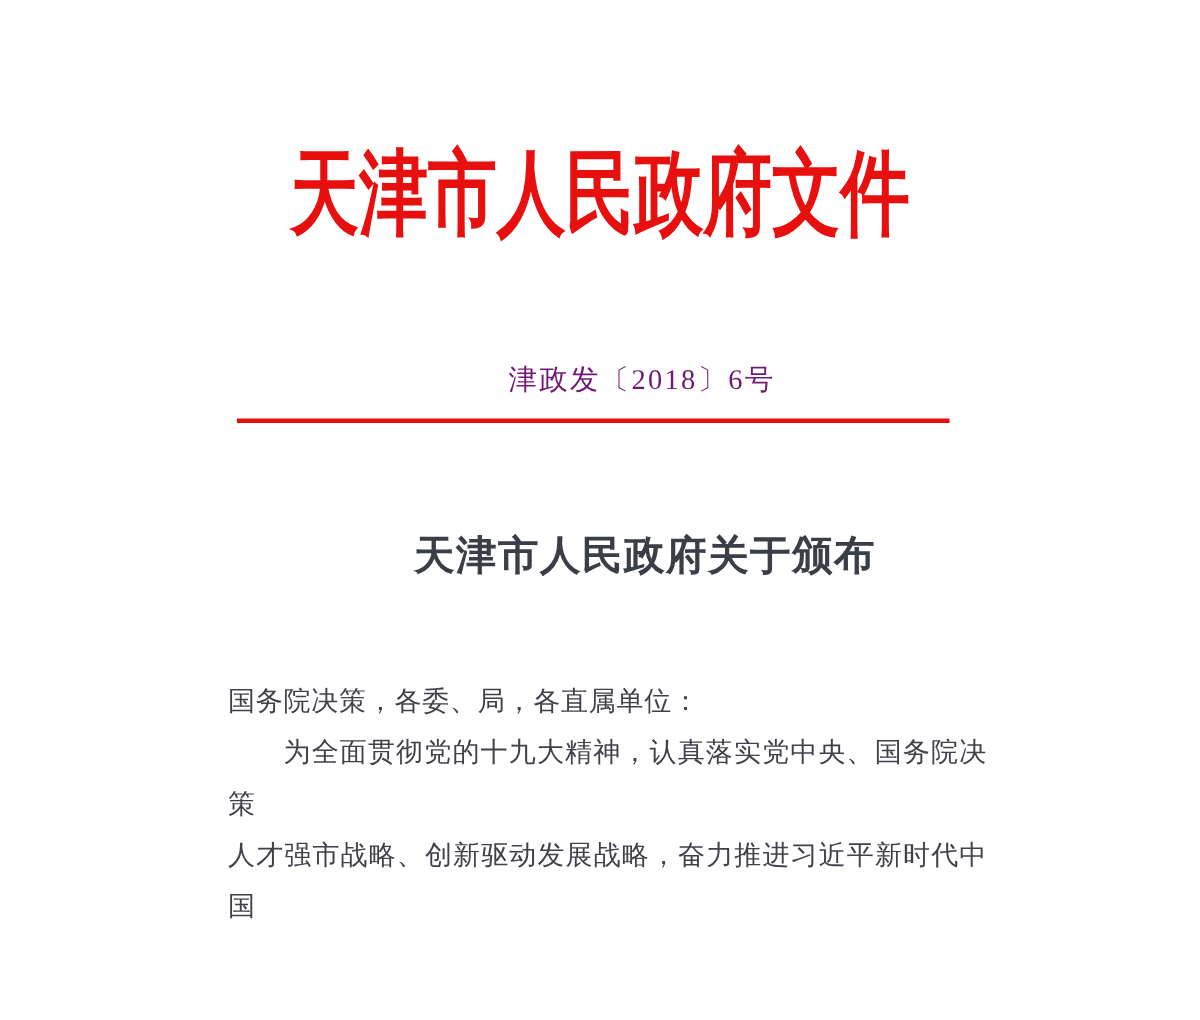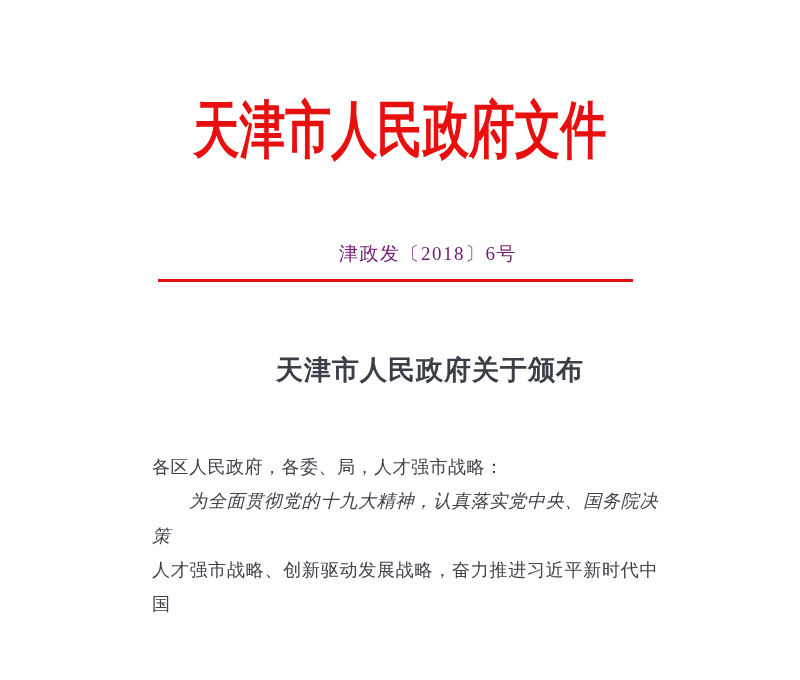--- a/index.html
+++ b/index.html
@@ -81,38 +81,37 @@
   .doc-body .line {
     white-space: nowrap;
   }
   .doc-body .line.jl {
     white-space: normal;
     text-align: justify;
     text-align-last: justify;
   }
   .doc-body .line.indent {
     text-indent: 37px;
-    font-style: italic;
   }
 </style>
 </head>
 <body>
 
 <div class="page">
 
   <div class="gov-title">天津市人民政府文件</div>
 
   <div class="doc-number">津政发〔2018〕6号</div>
 
   <div class="red-line"></div>
 
   <div class="doc-heading">
     <div>天津市人民政府关于颁布</div>
   </div>
 
   <div class="doc-body">
-    <div class="line">各区人民政府，各委、局，人才强市战略：</div>
+    <div class="line">国务院决策，各委、局，各直属单位：</div>
     <div class="line jl indent">为全面贯彻党的十九大精神，认真落实党中央、国务院决策</div>
     <div class="line jl">人才强市战略、创新驱动发展战略，奋力推进习近平新时代中国</div>
 
   </div>
 
 </div>
 
 </body></html>

